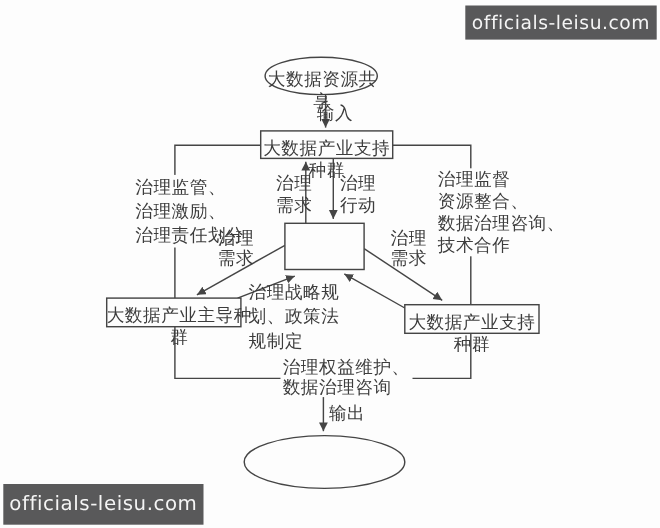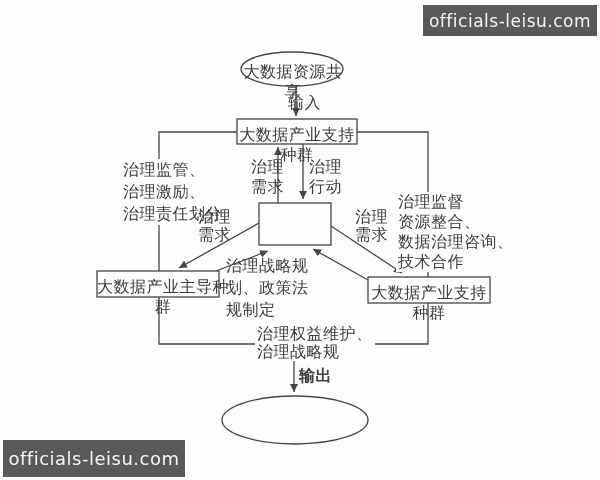--- a/index.html
+++ b/index.html
@@ -66,34 +66,34 @@
   <div class="lbl ctr" style="left:368px;top:283px;width:122px;">大数据产业支持种群</div>
 
   <div class="lbl lh16" style="left:288px;top:95px;">输入</div>
   <div class="lbl" style="left:251px;top:157px;">治理
 需求</div>
   <div class="lbl" style="left:309px;top:157px;">治理
 行动</div>
   <div class="lbl lh22 bgw" style="left:121px;top:159px;">治理监管、
 治理激励、
 治理责任划分</div>
-  <div class="lbl bgw" style="left:396px;top:153px;margin-top:39px;">治理监督
+  <div class="lbl bgw" style="left:396px;top:153px;">治理监督
 资源整合、
 数据治理咨询、
 技术合作</div>
   <div class="lbl lh18" style="left:198px;top:208px;">治理
 需求</div>
   <div class="lbl lh18" style="left:355px;top:208px;">治理
 需求</div>
   <div class="lbl lh22" style="left:226px;top:255px;">治理战略规
 划、政策法
 规制定</div>
   <div class="lbl lh18 bgw" style="left:255px;top:325px;">治理权益维护、
-治理战略规</div>
-  <div class="lbl lh16" style="left:299px;top:368px;font-weight:bold;">输出</div>
+数据治理咨询</div>
+  <div class="lbl lh16" style="left:299px;top:368px;">输出</div>
 
   <div class="wm wm-top">
     <span>officials-leisu.com</span>
   </div>
   <div class="wm wm-bottom">
     <span>officials-leisu.com</span>
   </div>
 
 </div>
 

